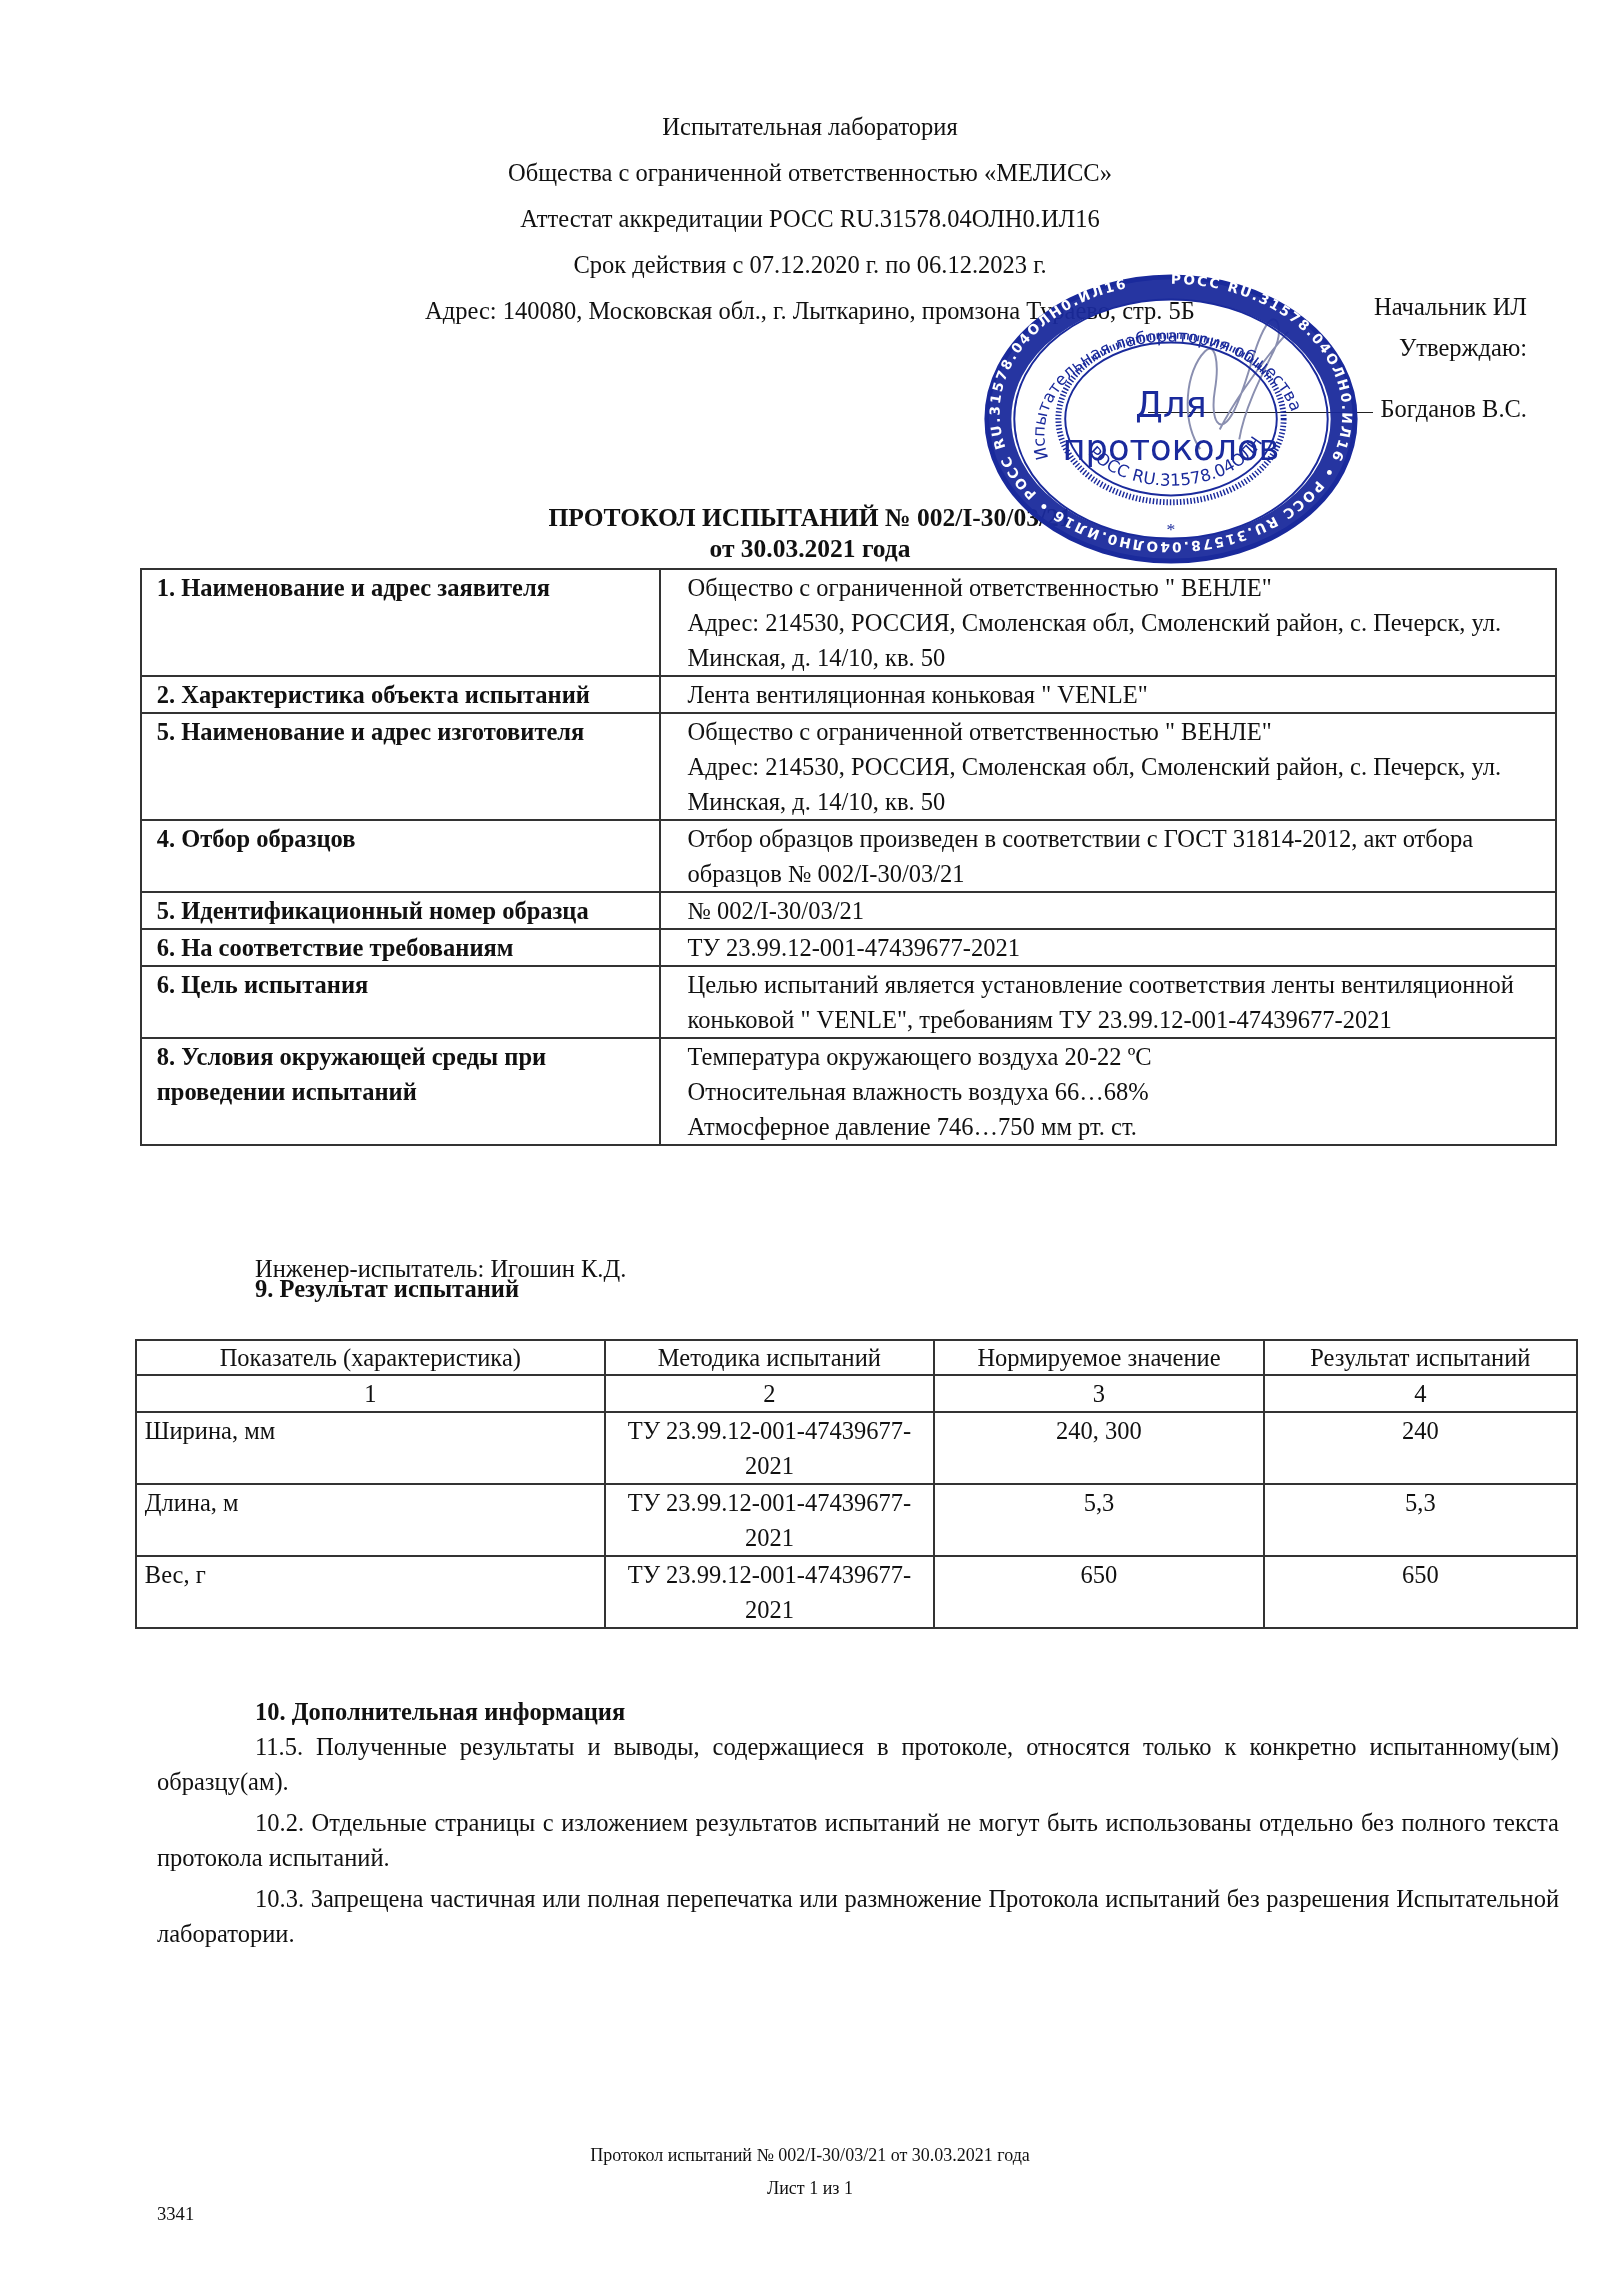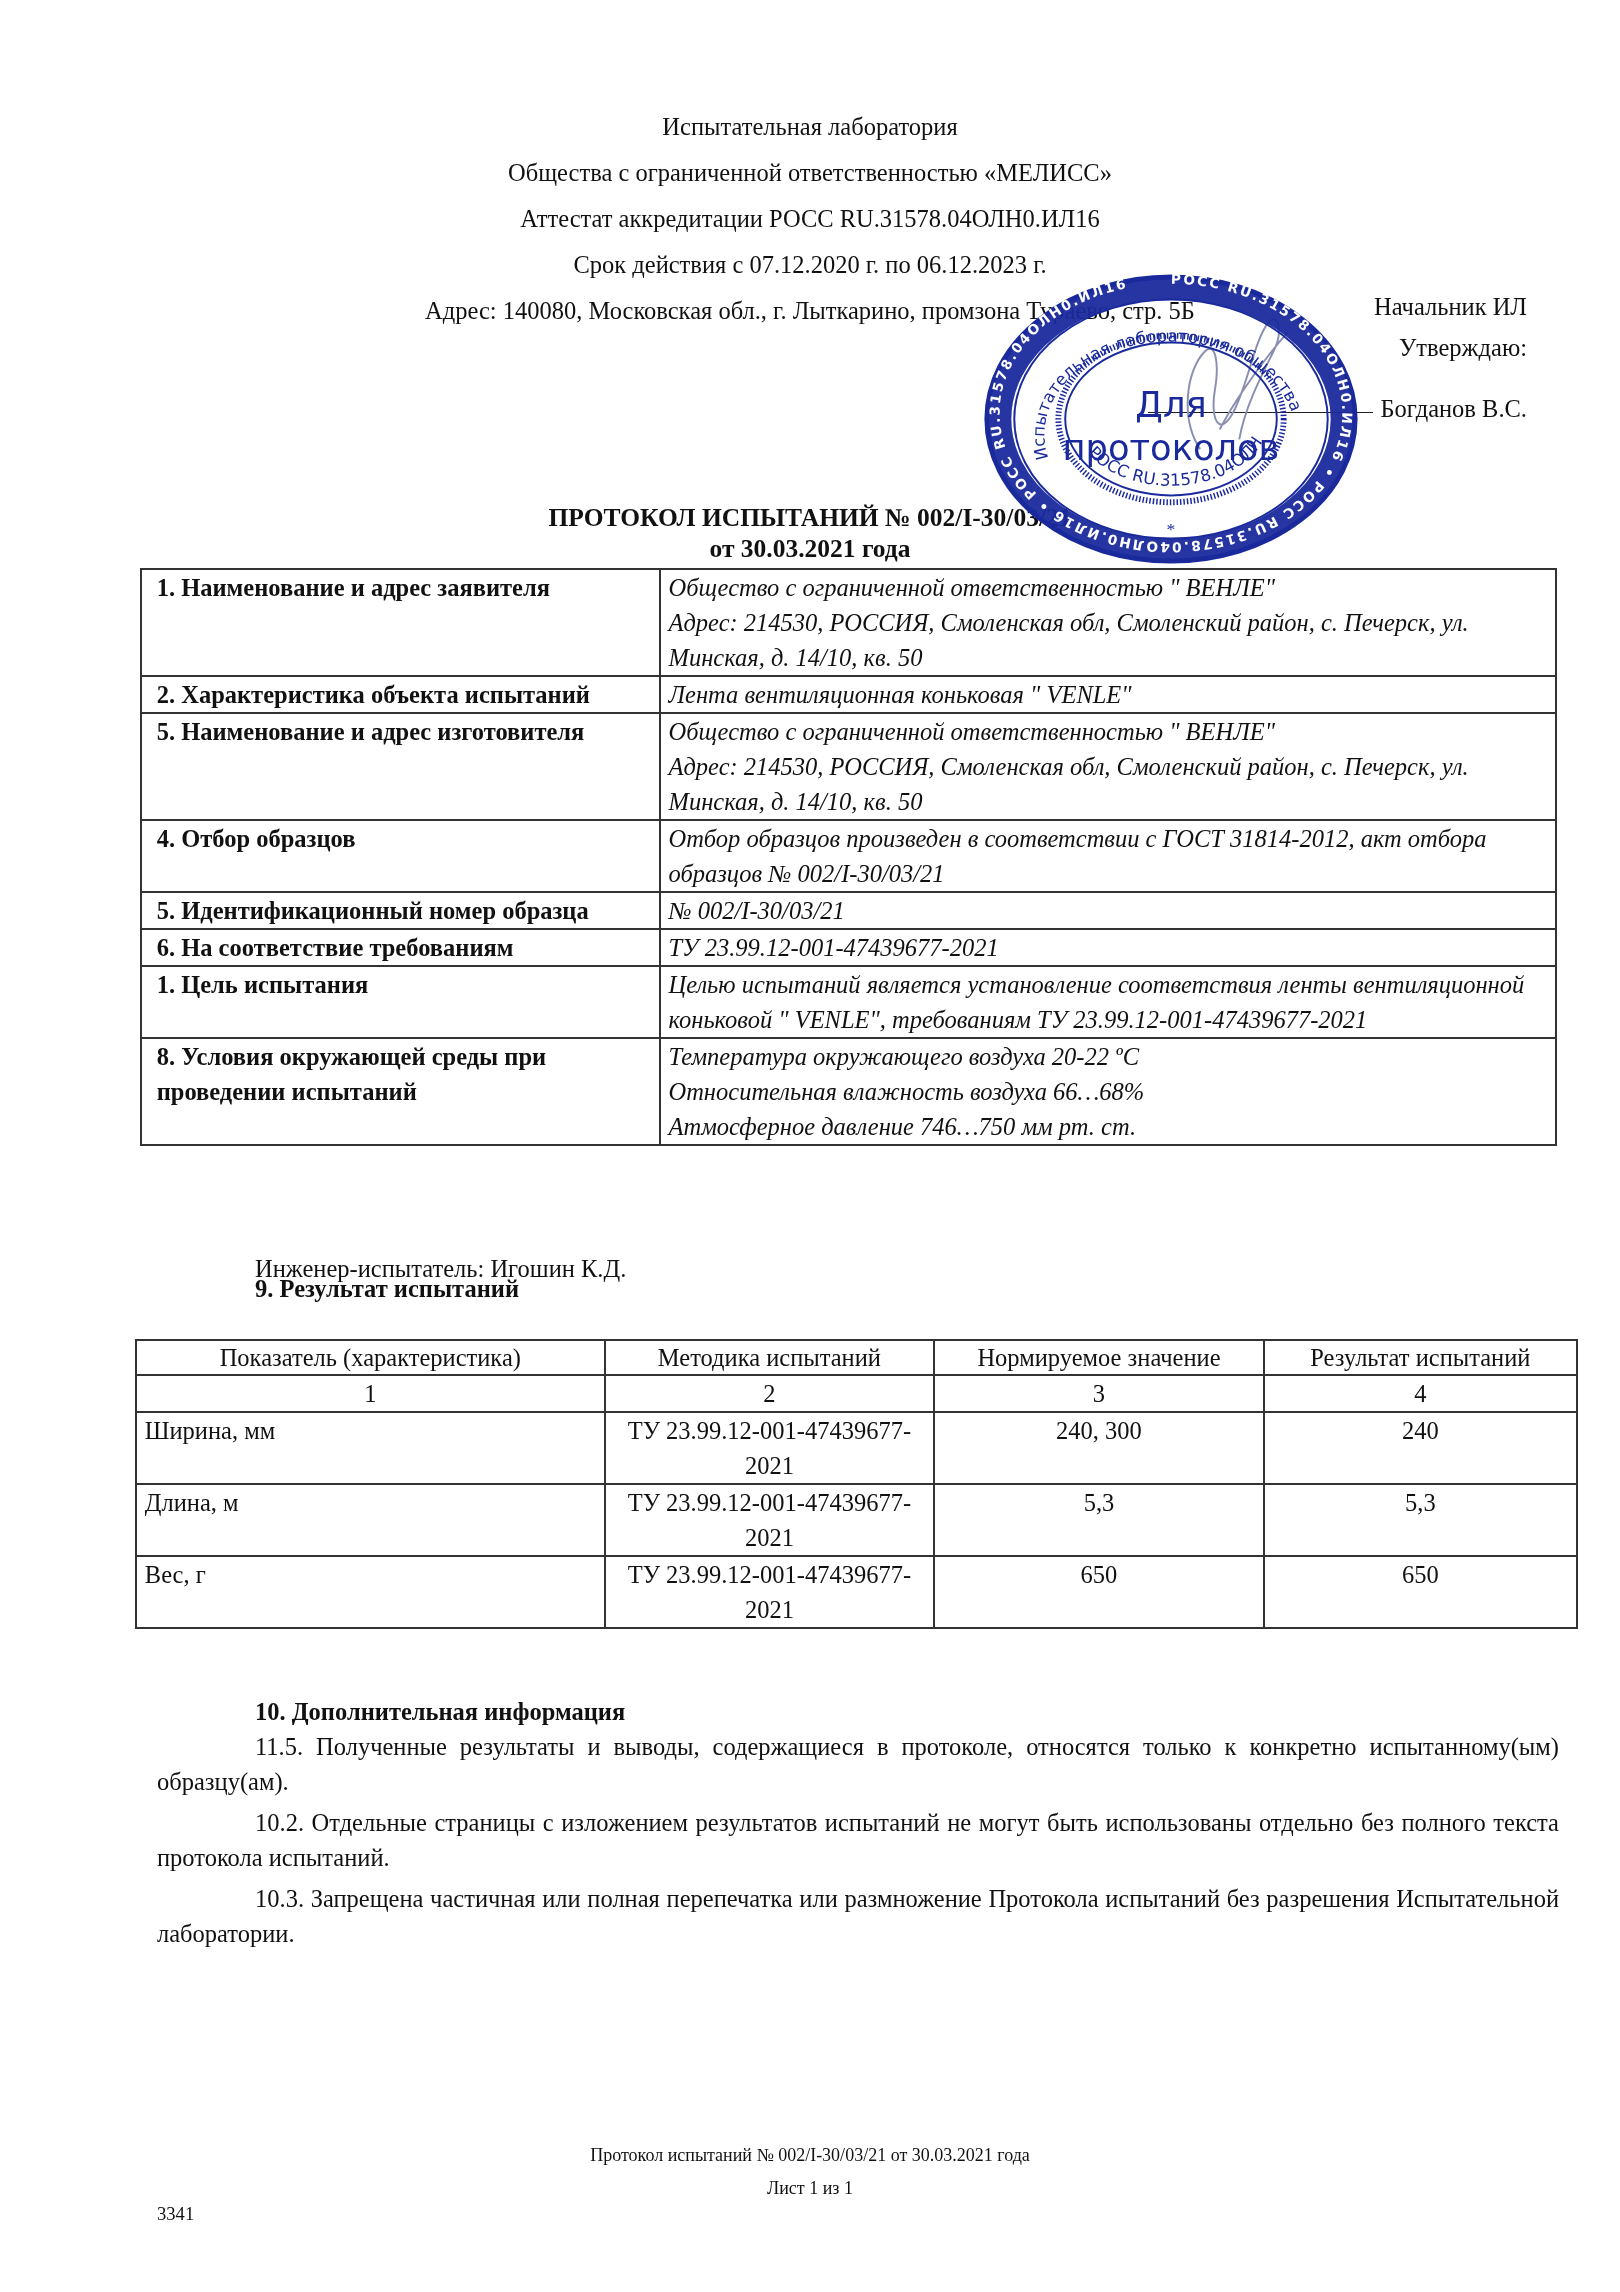--- a/index.html
+++ b/index.html
@@ -13,21 +13,21 @@
              font-size: 24.5px; line-height: 41px; }
   .approve .sign-line { display: inline-block; width: 225px; border-bottom: 1.5px solid #222;
                         margin-right: 7.8px; vertical-align: 3.9px; }
   .approve .gap { height: 19.6px; }
   .title { position: absolute; left: 0; width: 1620px; top: 502px; text-align: center;
            font-weight: bold; font-size: 25.5px; line-height: 31px; }
   table { border-collapse: collapse; }
   .t1 { position: absolute; left: 140px; top: 568px; width: 1417px; font-size: 24.5px; }
   .t1 td { border: 2px solid #333; vertical-align: top; padding: 0 9.8px; line-height: 35px; }
   .t1 td.lbl { width: 493px; font-weight: bold; padding-left: 14.7px; }
-  .t1 td.val { padding-left: 7px; font-style: italic; }
+  .t1 td.val { padding-left: 26px; }
   .sec { position: absolute; font-size: 24.5px; line-height: 33px; }
   .sec.bold { font-weight: bold; }
   .t2 { position: absolute; left: 135px; top: 1339px; width: 1443px; font-size: 24.5px; }
   .t2 td { border: 2px solid #333; vertical-align: top; padding: 0 7.8px; line-height: 35px; text-align: center; }
   .t2 td.c1 { width: 451px; text-align: left; }
   .t2 td.c2 { width: 312px; }
   .t2 td.c3 { width: 312px; }
   .t2 tr.head td { vertical-align: middle; line-height: 33px; border-radius: 12px; }
   .t2 tr.head td.c1 { text-align: center; }
   .addl { position: absolute; left: 157px; top: 1694px; width: 1402px; font-size: 24.5px; line-height: 35px; }
@@ -98,21 +98,21 @@
             <div>№ 002/I-30/03/21</div>
           </td>
     </tr>
     <tr>
       <td class="lbl">6. На соответствие требованиям</td>
       <td class="val">
             <div>ТУ 23.99.12-001-47439677-2021</div>
           </td>
     </tr>
     <tr>
-      <td class="lbl">1. Цель испытания</td>
+      <td class="lbl">6. Цель испытания</td>
       <td class="val">
             <div>Целью испытаний является установление соответствия  ленты вентиляционной коньковой " VENLE",  требованиям ТУ 23.99.12-001-47439677-2021</div>
           </td>
     </tr>
     <tr>
       <td class="lbl">8. Условия окружающей среды при проведении испытаний</td>
       <td class="val">
             <div>Температура окружающего воздуха 20-22 ºС</div>
             <div>Относительная влажность воздуха 66…68%</div>
             <div>Атмосферное давление 746…750 мм рт. ст.</div>

